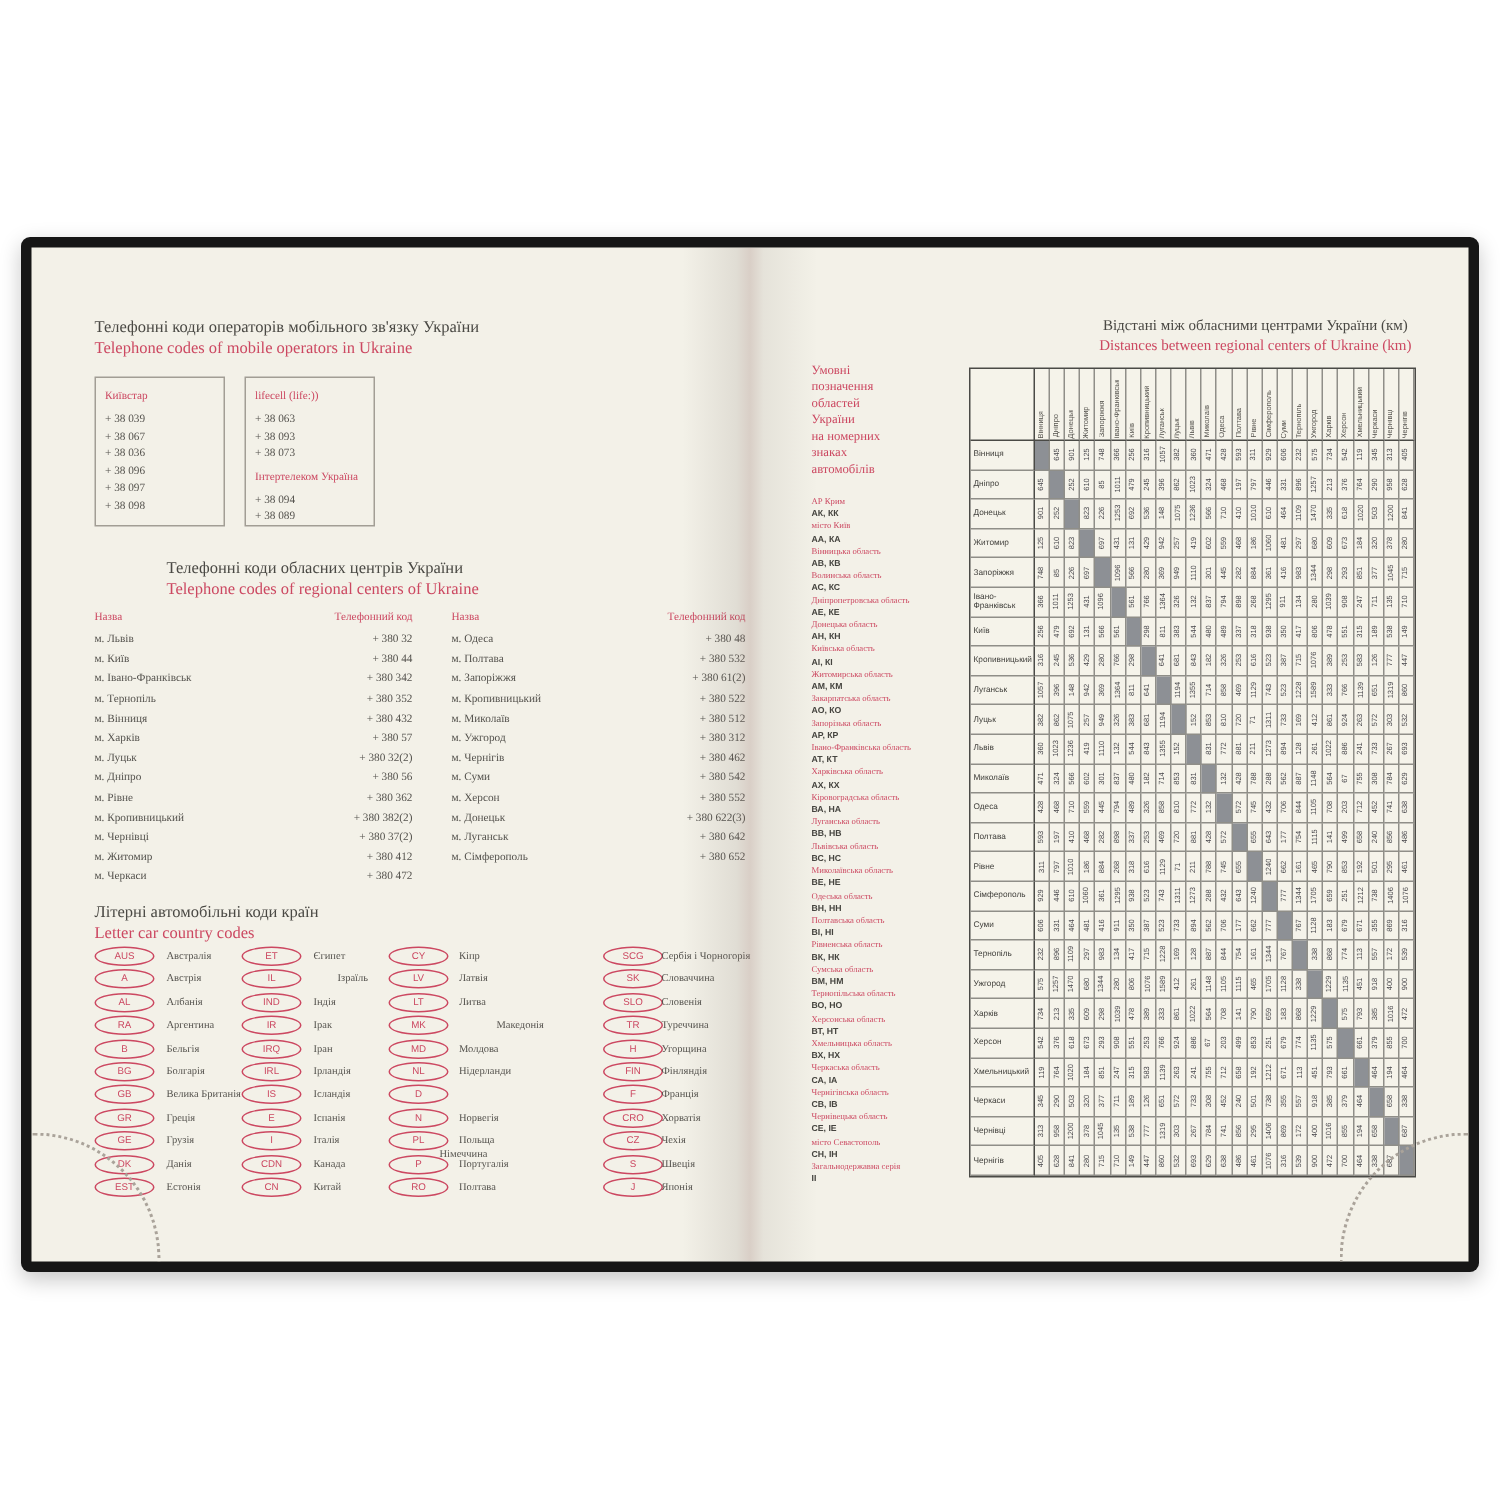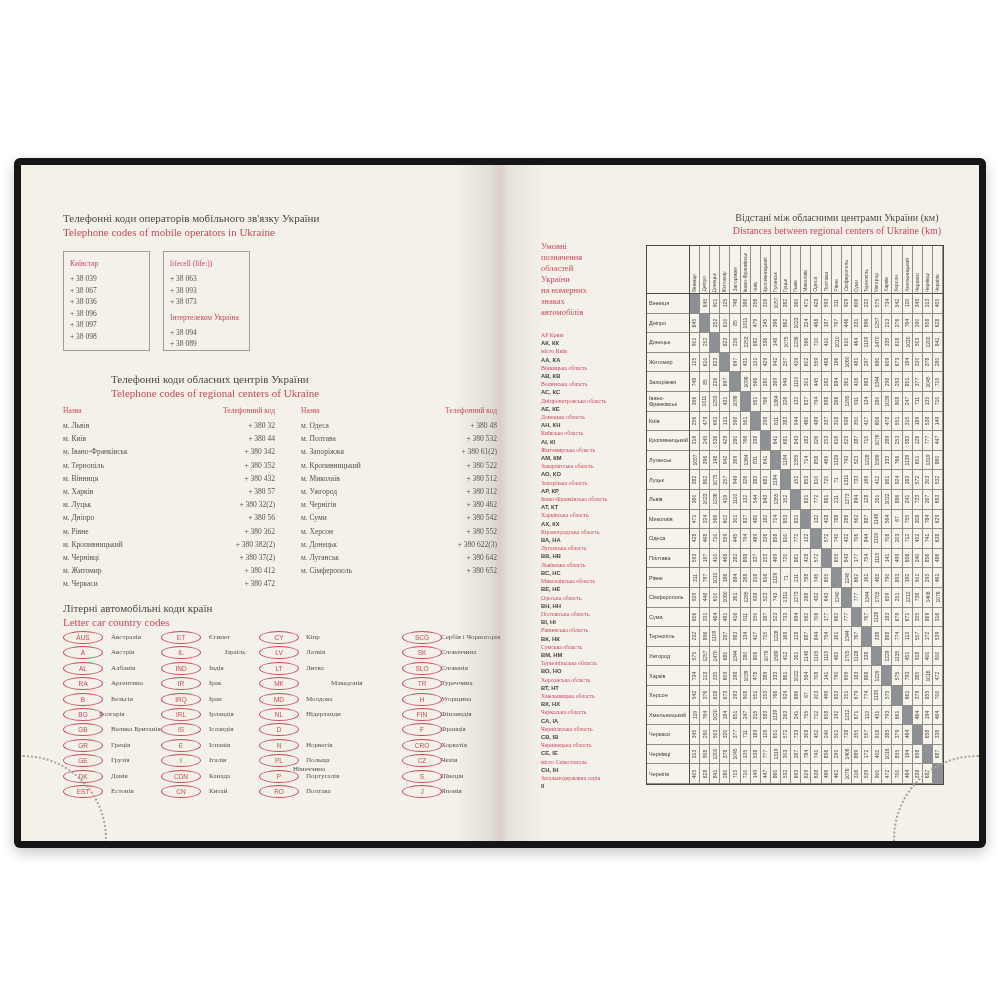--- a/index.html
+++ b/index.html
@@ -246,21 +246,21 @@
             <div class="cc-row">
               <div class="cc-badge">RA</div>
               <div class="cc-name" style="left: 48px;">Аргентина</div>
             </div>
             <div class="cc-row">
               <div class="cc-badge">B</div>
               <div class="cc-name" style="left: 48px;">Бельгія</div>
             </div>
             <div class="cc-row">
               <div class="cc-badge">BG</div>
-              <div class="cc-name" style="left: 36px;">Болгарія</div>
+              <div class="cc-name" style="left: 48px;">Болгарія</div>
             </div>
             <div class="cc-row">
               <div class="cc-badge">GB</div>
               <div class="cc-name" style="left: 48px;">Велика Британія</div>
             </div>
             <div class="cc-row">
               <div class="cc-badge">GR</div>
               <div class="cc-name" style="left: 48px;">Греція</div>
             </div>
             <div class="cc-row">

